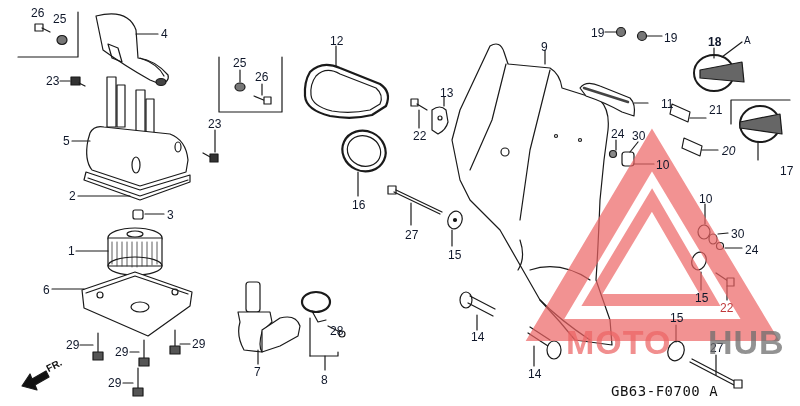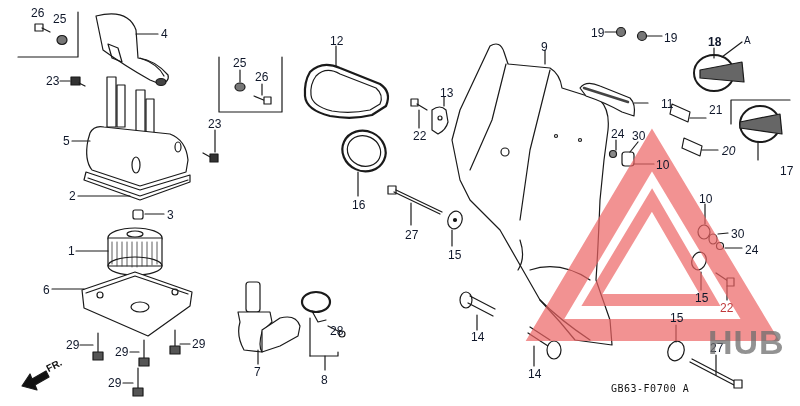--- a/index.html
+++ b/index.html
@@ -1,21 +1,21 @@
 <!DOCTYPE html>
 <html><head>
   <meta charset="utf-8">
   <style>
     html, body { margin: 0; padding: 0; background: #ffffff; }
     body { width: 800px; height: 406px; overflow: hidden; position: relative; font-family: "Liberation Sans", "DejaVu Sans", sans-serif; }
     #stage { position: absolute; left: 0; top: 0; width: 800px; height: 406px; }
     svg.diagram { position: absolute; left: 0; top: 0; }
     .lbl { position: absolute; font-family: "Liberation Sans", sans-serif; font-size: 12px; color: #0f172a; line-height: 12px; white-space: nowrap; cursor: pointer; }
     .lbl.red { color: #c0393b; }
-    .code { position: absolute; font-family: "DejaVu Sans Mono", "Liberation Mono", monospace; font-size: 10px; color: #111; letter-spacing: 0.5px; text-align: center; }
+    .code { position: absolute; font-family: "DejaVu Sans Mono", "Liberation Mono", monospace; font-size: 14px; color: #111; letter-spacing: 0.5px; text-align: center; }
     .fr { position: absolute; font-family: "Liberation Sans", sans-serif; font-weight: bold; font-size: 10px; color: #111; transform: rotate(-28deg); }
     .wm-text { position: absolute; font-family: "Liberation Sans", sans-serif; font-weight: bold; font-size: 34px; letter-spacing: 1px; line-height: 34px; }
     .wm-auto { color: rgba(247, 178, 60, 0.75); }
     .wm-moto { color: rgba(236, 100, 100, 0.72); }
     .wm-hub { color: rgba(110, 110, 110, 0.75); }
   </style>
 </head>
 <body>
 
 <div id="stage">
@@ -320,16 +320,17 @@
       <div class="lbl red" style="left: 720px; top: 302px;">22</div>
       <div class="lbl" style="left: 670px; top: 312px;">15</div>
       <div class="lbl" style="left: 710px; top: 342px;">27</div>
       <div class="lbl" style="left: 471px; top: 331px;">14</div>
       <div class="lbl" style="left: 528px; top: 368px;">14</div>
     </div>
 
   <div class="fr" style="left:46px;top:360px;">FR.</div>
   <div class="code" style="left:611px;top:383px;">GB63-F0700 A</div>
 
+  <div class="wm-text wm-moto" style="left:566px;top:325px;">MOTO</div>
   <div class="wm-text wm-hub" style="left:708px;top:325px;">HUB</div>
 
   <div class="lbl" style="left:744px;top:35px;font-size:10px;">A</div>
 </div>
 
 </body></html>

